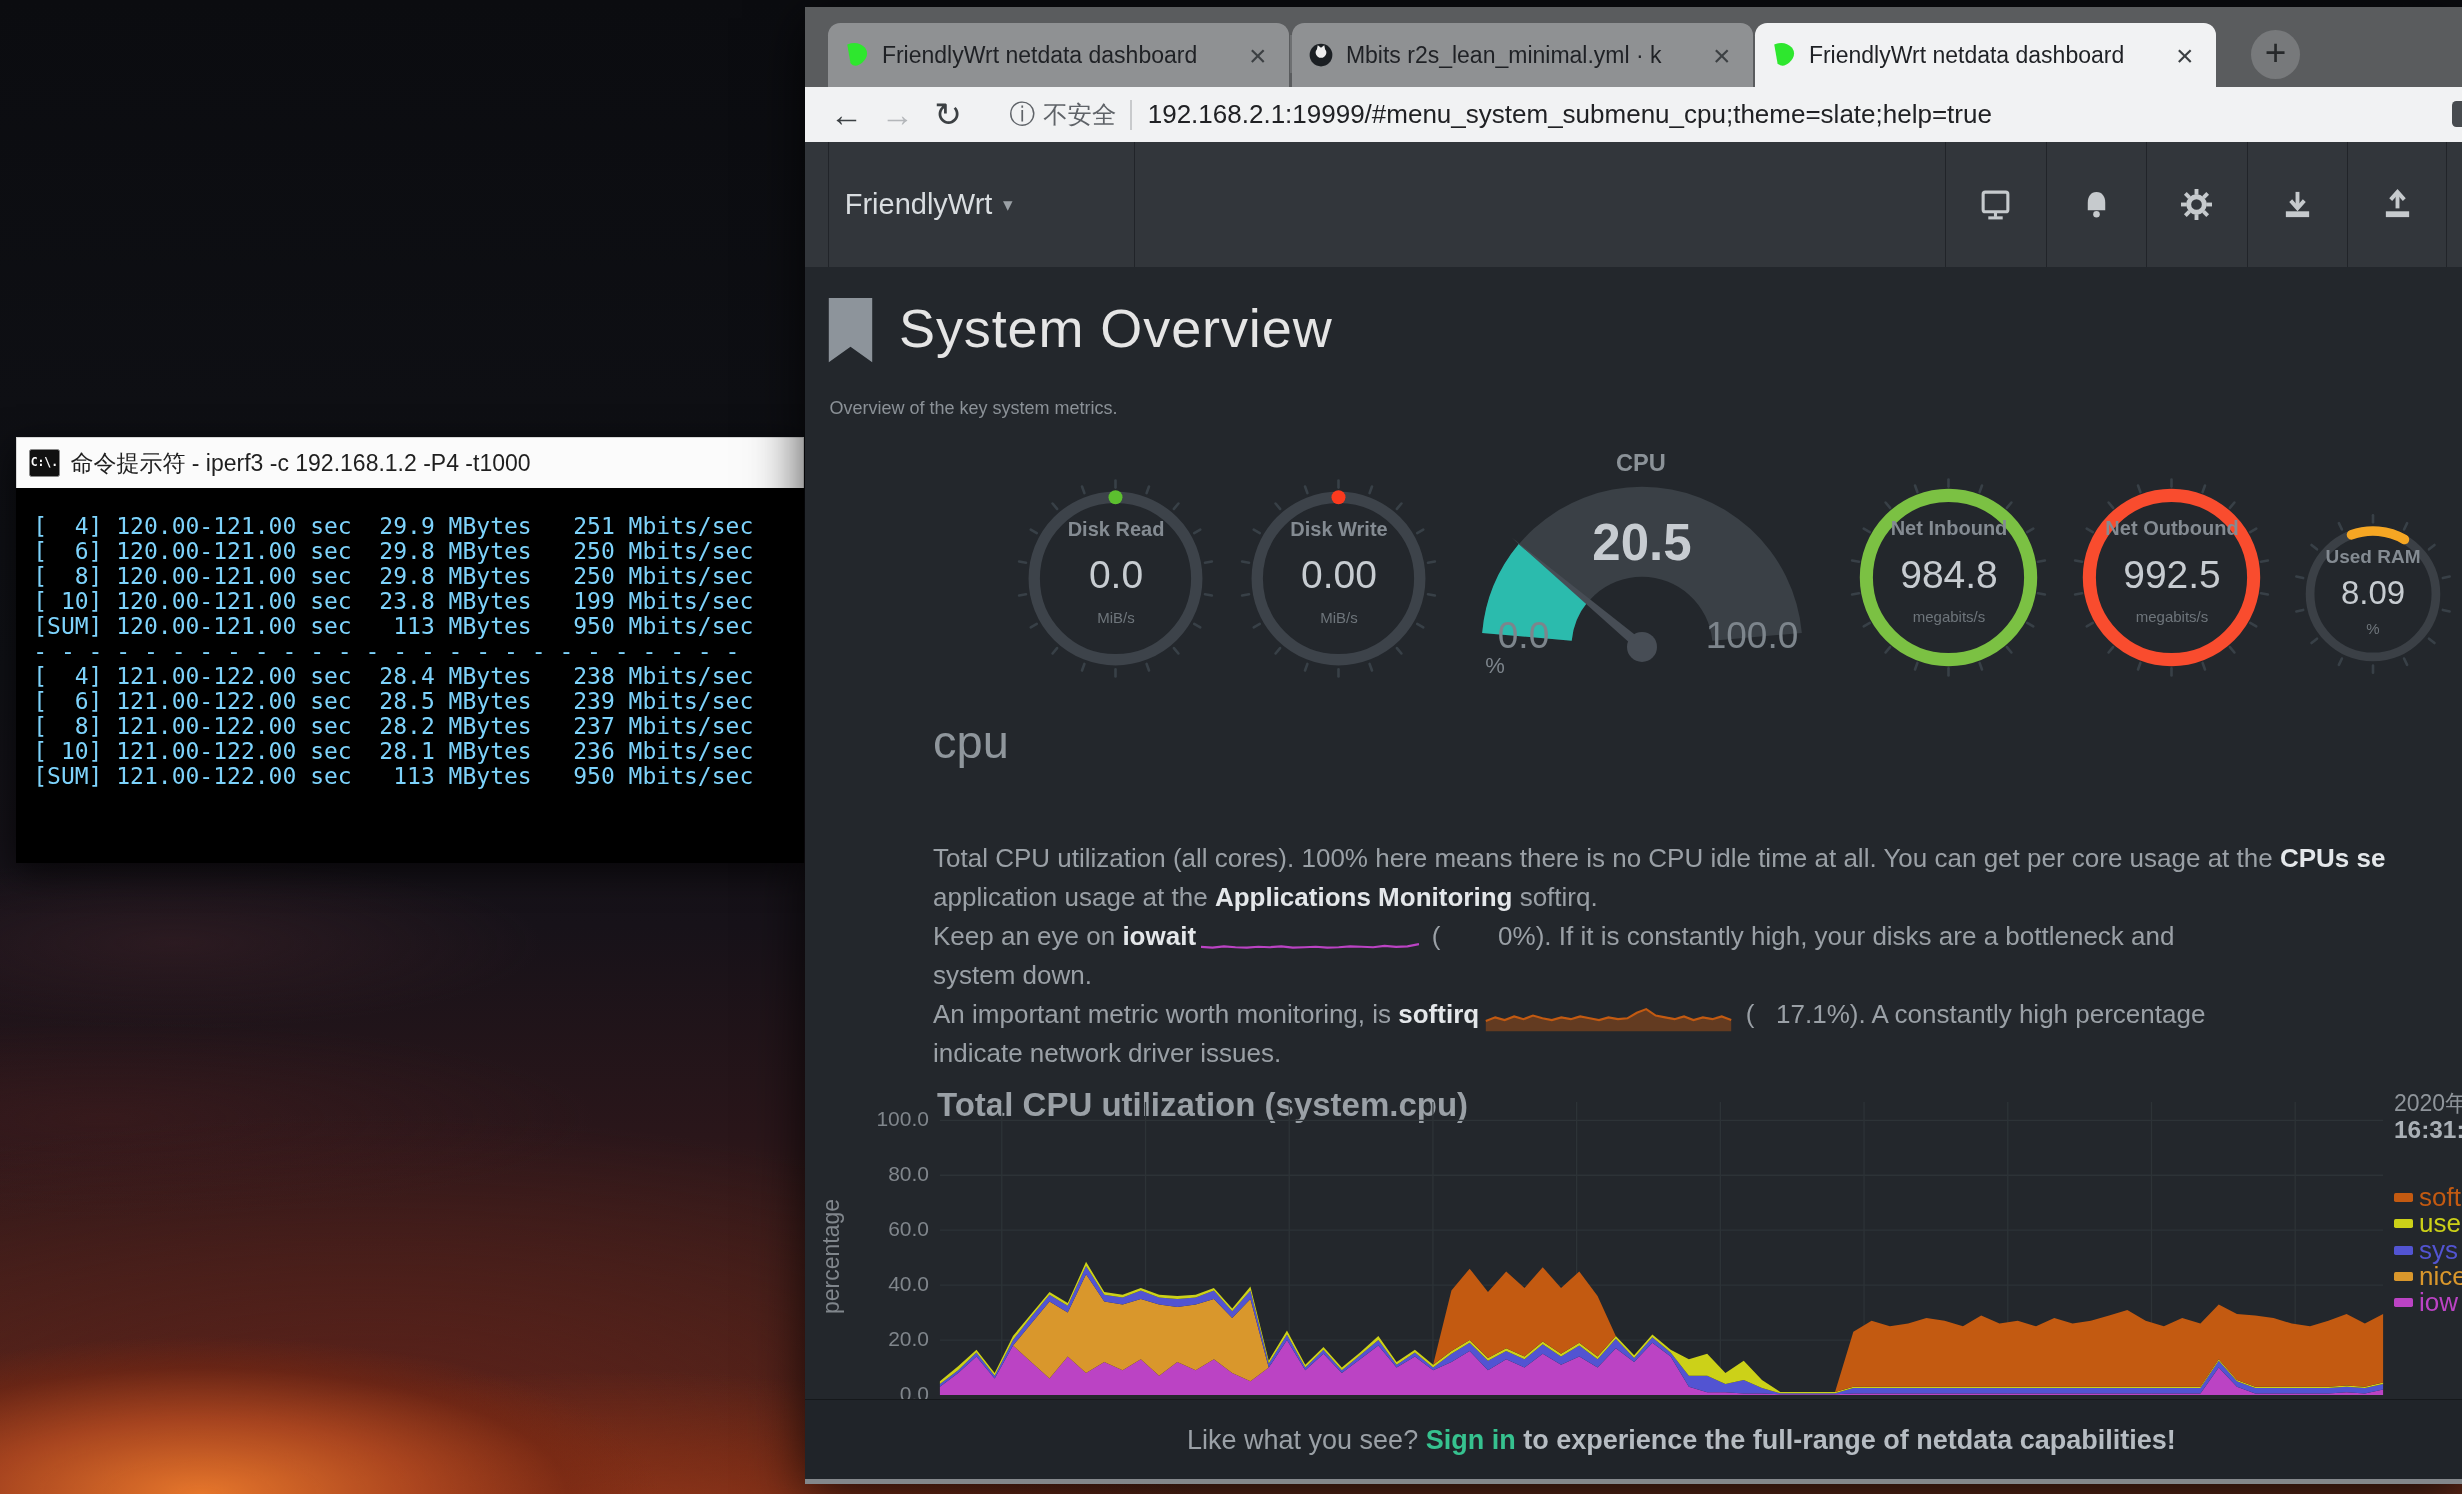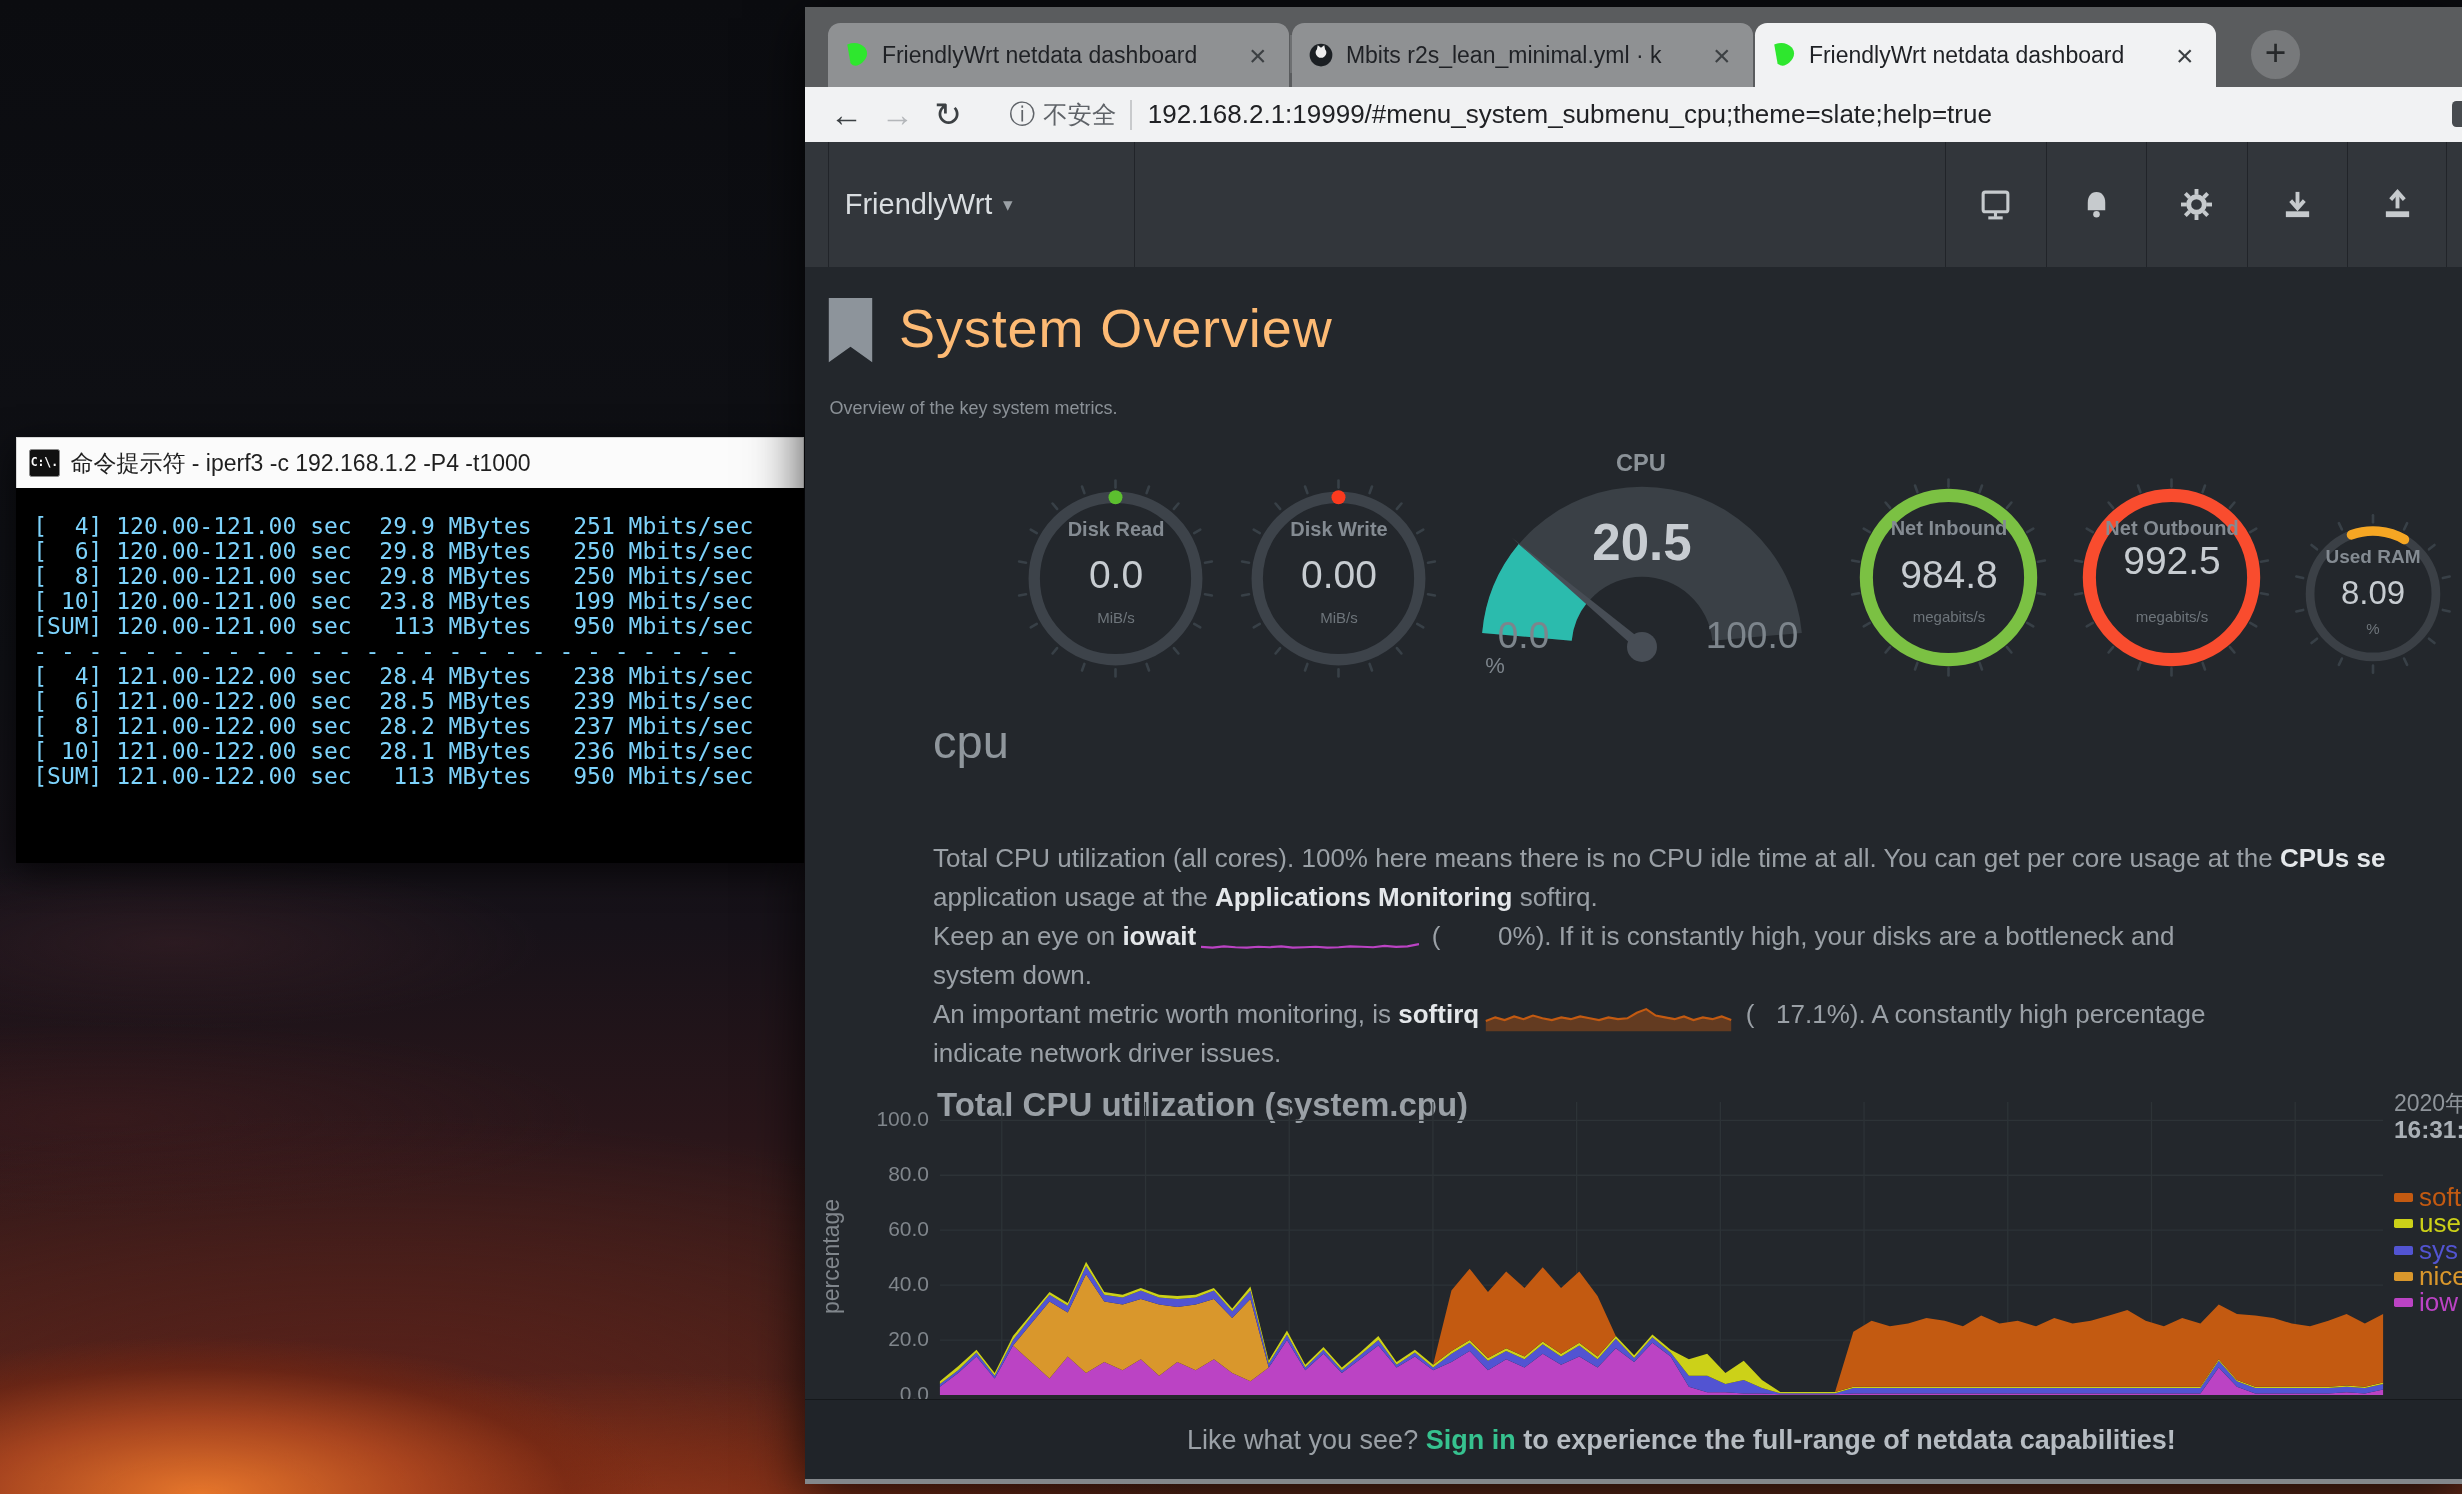--- a/index.html
+++ b/index.html
@@ -43,21 +43,21 @@
   
   .nd-header { position:absolute; left:0; top:135px; width:1657px; height:125px; background:#32363b; }
   .brand-cell { position:absolute; left:23px; top:0; width:307px; height:125px; border-left:1.7px solid #212429; border-right:1.7px solid #212429; display:flex; align-items:center; padding-left:15.7px; }
   .brand { font-size:29px; color:#d9dde0; }
   .brand-caret { font-size:19px; color:#9aa0a5; margin-left:10.5px; }
   .hicon-cell { position:absolute; top:0; width:100px; height:125px; border-left:1.7px solid #212429; display:flex; align-items:center; justify-content:center; color:#c6cacd; }
   .hicon-cell:last-of-type { border-right:1.7px solid #212429; }
   
   .nd-content { position:absolute; left:0; top:260px; width:1657px; height:1132px; }
   .bookmark { position:absolute; left:22px; top:31px; }
-  .ov-title { position:absolute; left:94px; top:30px; font-size:54px; color:#fdba74; letter-spacing:0.9px; }
+  .ov-title { position:absolute; left:94px; top:30px; font-size:54px; color:#e5e5e5; letter-spacing:0.9px; }
   .ov-sub { position:absolute; left:24.4px; top:131px; font-size:18px; color:#8b9197; }
   .gauge-txt { position:absolute; width:210px; text-align:center; }
   .g-title { font-size:20px; font-weight:bold; color:#848b92; }
   .g-value { font-size:39px; color:#c7ccd1; }
   .g-value.small { font-size:33px; }
   .g-unit { font-size:15px; color:#6e757b; }
   .cpu-label { position:absolute; text-align:center; }
   .sec-heading { position:absolute; left:128px; top:447px; font-size:47px; color:#8f969c; }
   .paras { position:absolute; left:128px; top:576px; width:1537px; }
   .pline { height:39px; font-size:26px; color:#9aa0a6; white-space:nowrap; }
@@ -305,21 +305,21 @@
         <line x1="79.42990509413046" y1="212.7280325617345" x2="76.6937439475251" y2="220.24557352802174" stroke="#384047" stroke-width="3" stroke-linecap="round"></line>
         <line x1="48.150088592599914" y1="194.6686220843737" x2="43.00778771510761" y2="200.79697762932554" stroke="#384047" stroke-width="3" stroke-linecap="round"></line>
         <line x1="24.933358006418416" y1="167.00000000000006" x2="18.005154776142902" y2="171.00000000000006" stroke="#384047" stroke-width="3" stroke-linecap="round"></line>
         <line x1="12.579993686730361" y1="133.05941047736076" x2="4.7015316626327035" y2="134.4485958986962" stroke="#384047" stroke-width="3" stroke-linecap="round"></line>
         <line x1="12.579993686730347" y1="96.94058952263929" x2="4.701531662632689" y2="95.55140410130385" stroke="#384047" stroke-width="3" stroke-linecap="round"></line>
         <line x1="24.933358006418388" y1="62.999999999999986" x2="18.005154776142874" y2="58.999999999999986" stroke="#384047" stroke-width="3" stroke-linecap="round"></line>
         <line x1="48.150088592599886" y1="35.331377915626305" x2="43.00778771510757" y2="29.20302237067449" stroke="#384047" stroke-width="3" stroke-linecap="round"></line>
         <line x1="79.42990509413038" y1="17.271967438265563" x2="76.69374394752502" y2="9.754426471978292" stroke="#384047" stroke-width="3" stroke-linecap="round"></line>
       </svg>
     <div class="gauge-txt" style="left:1262px;top:250px"><span class="g-title">Net Outbound</span></div>
-    <div class="gauge-txt" style="left:1262px;top:272px"><span class="g-value">992.5</span></div>
+    <div class="gauge-txt" style="left:1262px;top:286px"><span class="g-value">992.5</span></div>
     <div class="gauge-txt" style="left:1262px;top:341px"><span class="g-unit">megabits/s</span></div>
 
     <svg style="position:absolute;left:1485px;top:244px" width="166" height="166" viewBox="0 0 190 190" class="gticks">
       <circle cx="95" cy="95" r="72" fill="none" stroke="#3b4046" stroke-width="10"></circle>
       <path d="M 70.4 27.3 A 72 72 0 0 1 131 32.6" fill="none" stroke-width="11" stroke-linecap="round" stroke="#F5A623"></path>
     <line x1="95" y1="13" x2="95" y2="5" stroke="#384047" stroke-width="3" stroke-linecap="round"></line>
         <line x1="130.57846660763977" y1="21.120552832001636" x2="134.04953652058023" y2="13.912801888782283" stroke="#384047" stroke-width="3" stroke-linecap="round"></line>
         <line x1="159.11018156237844" y1="43.873836247583846" x2="165.36483342212267" y2="38.88591783271398" stroke="#384047" stroke-width="3" stroke-linecap="round"></line>
         <line x1="174.94408879890955" y1="76.75328341558222" x2="182.74351209636413" y2="74.9731159439317" stroke="#384047" stroke-width="3" stroke-linecap="round"></line>
         <line x1="174.94408879890955" y1="113.24671658441778" x2="182.74351209636413" y2="115.0268840560683" stroke="#384047" stroke-width="3" stroke-linecap="round"></line>

